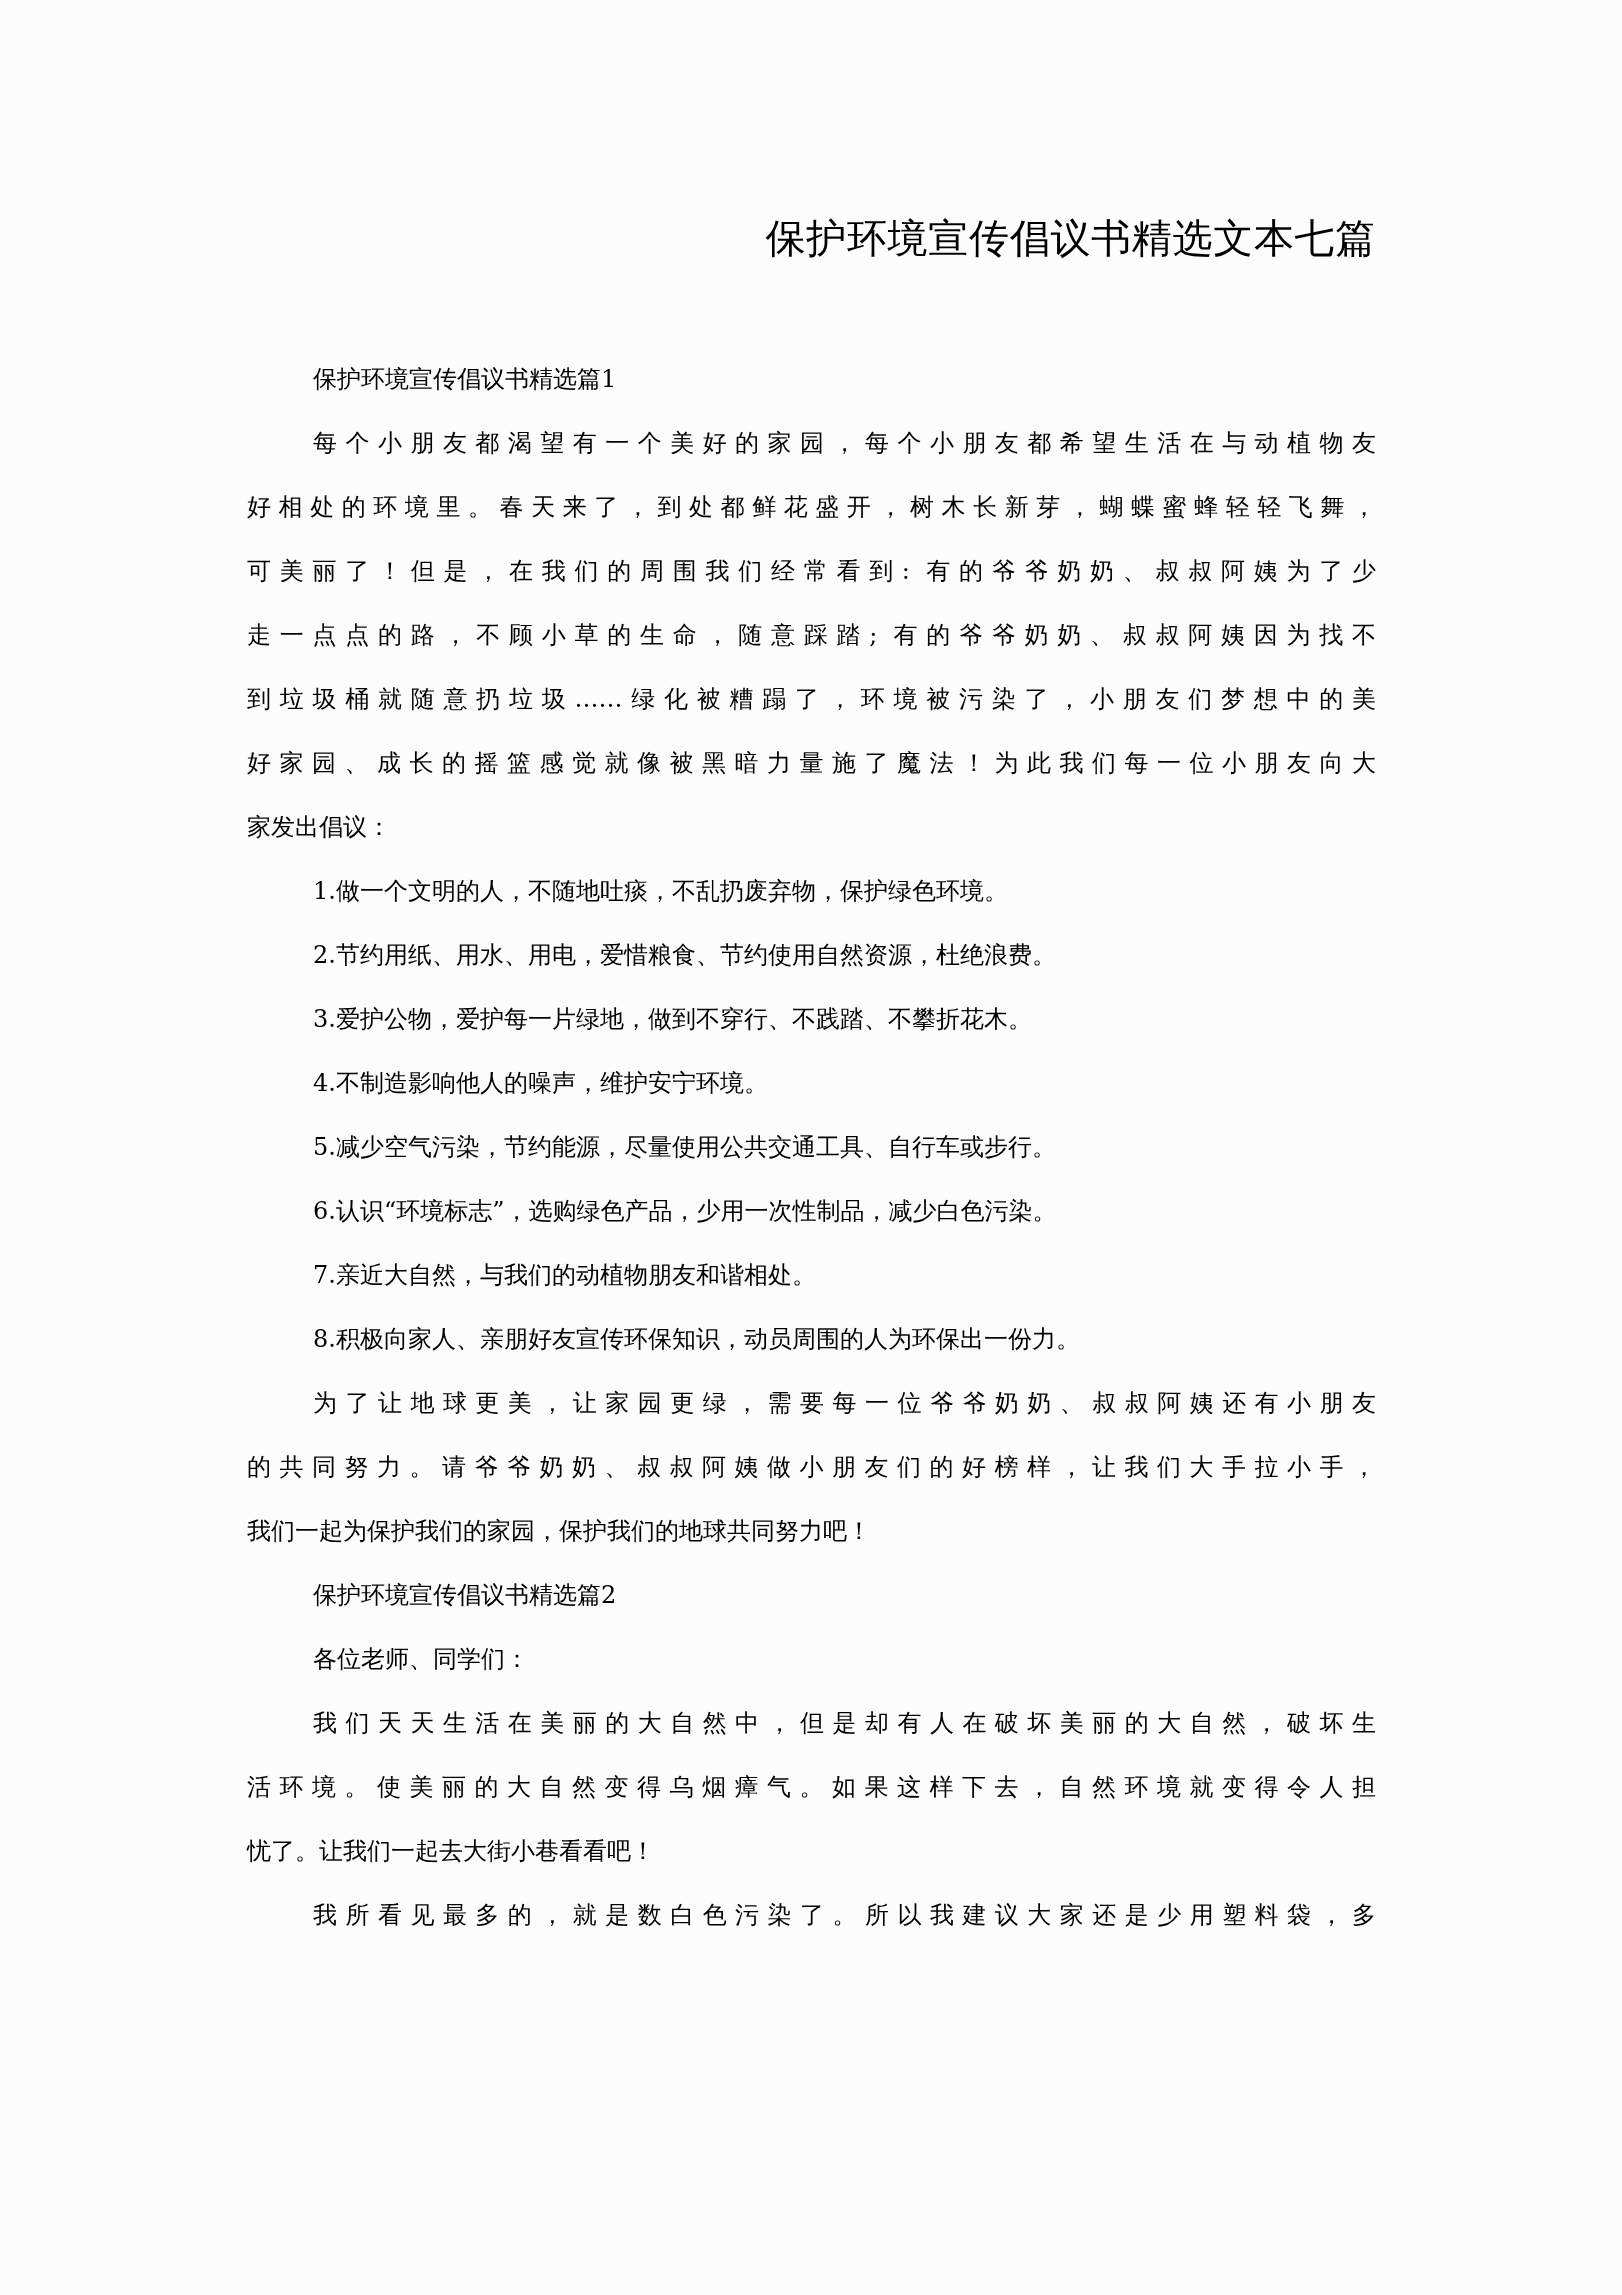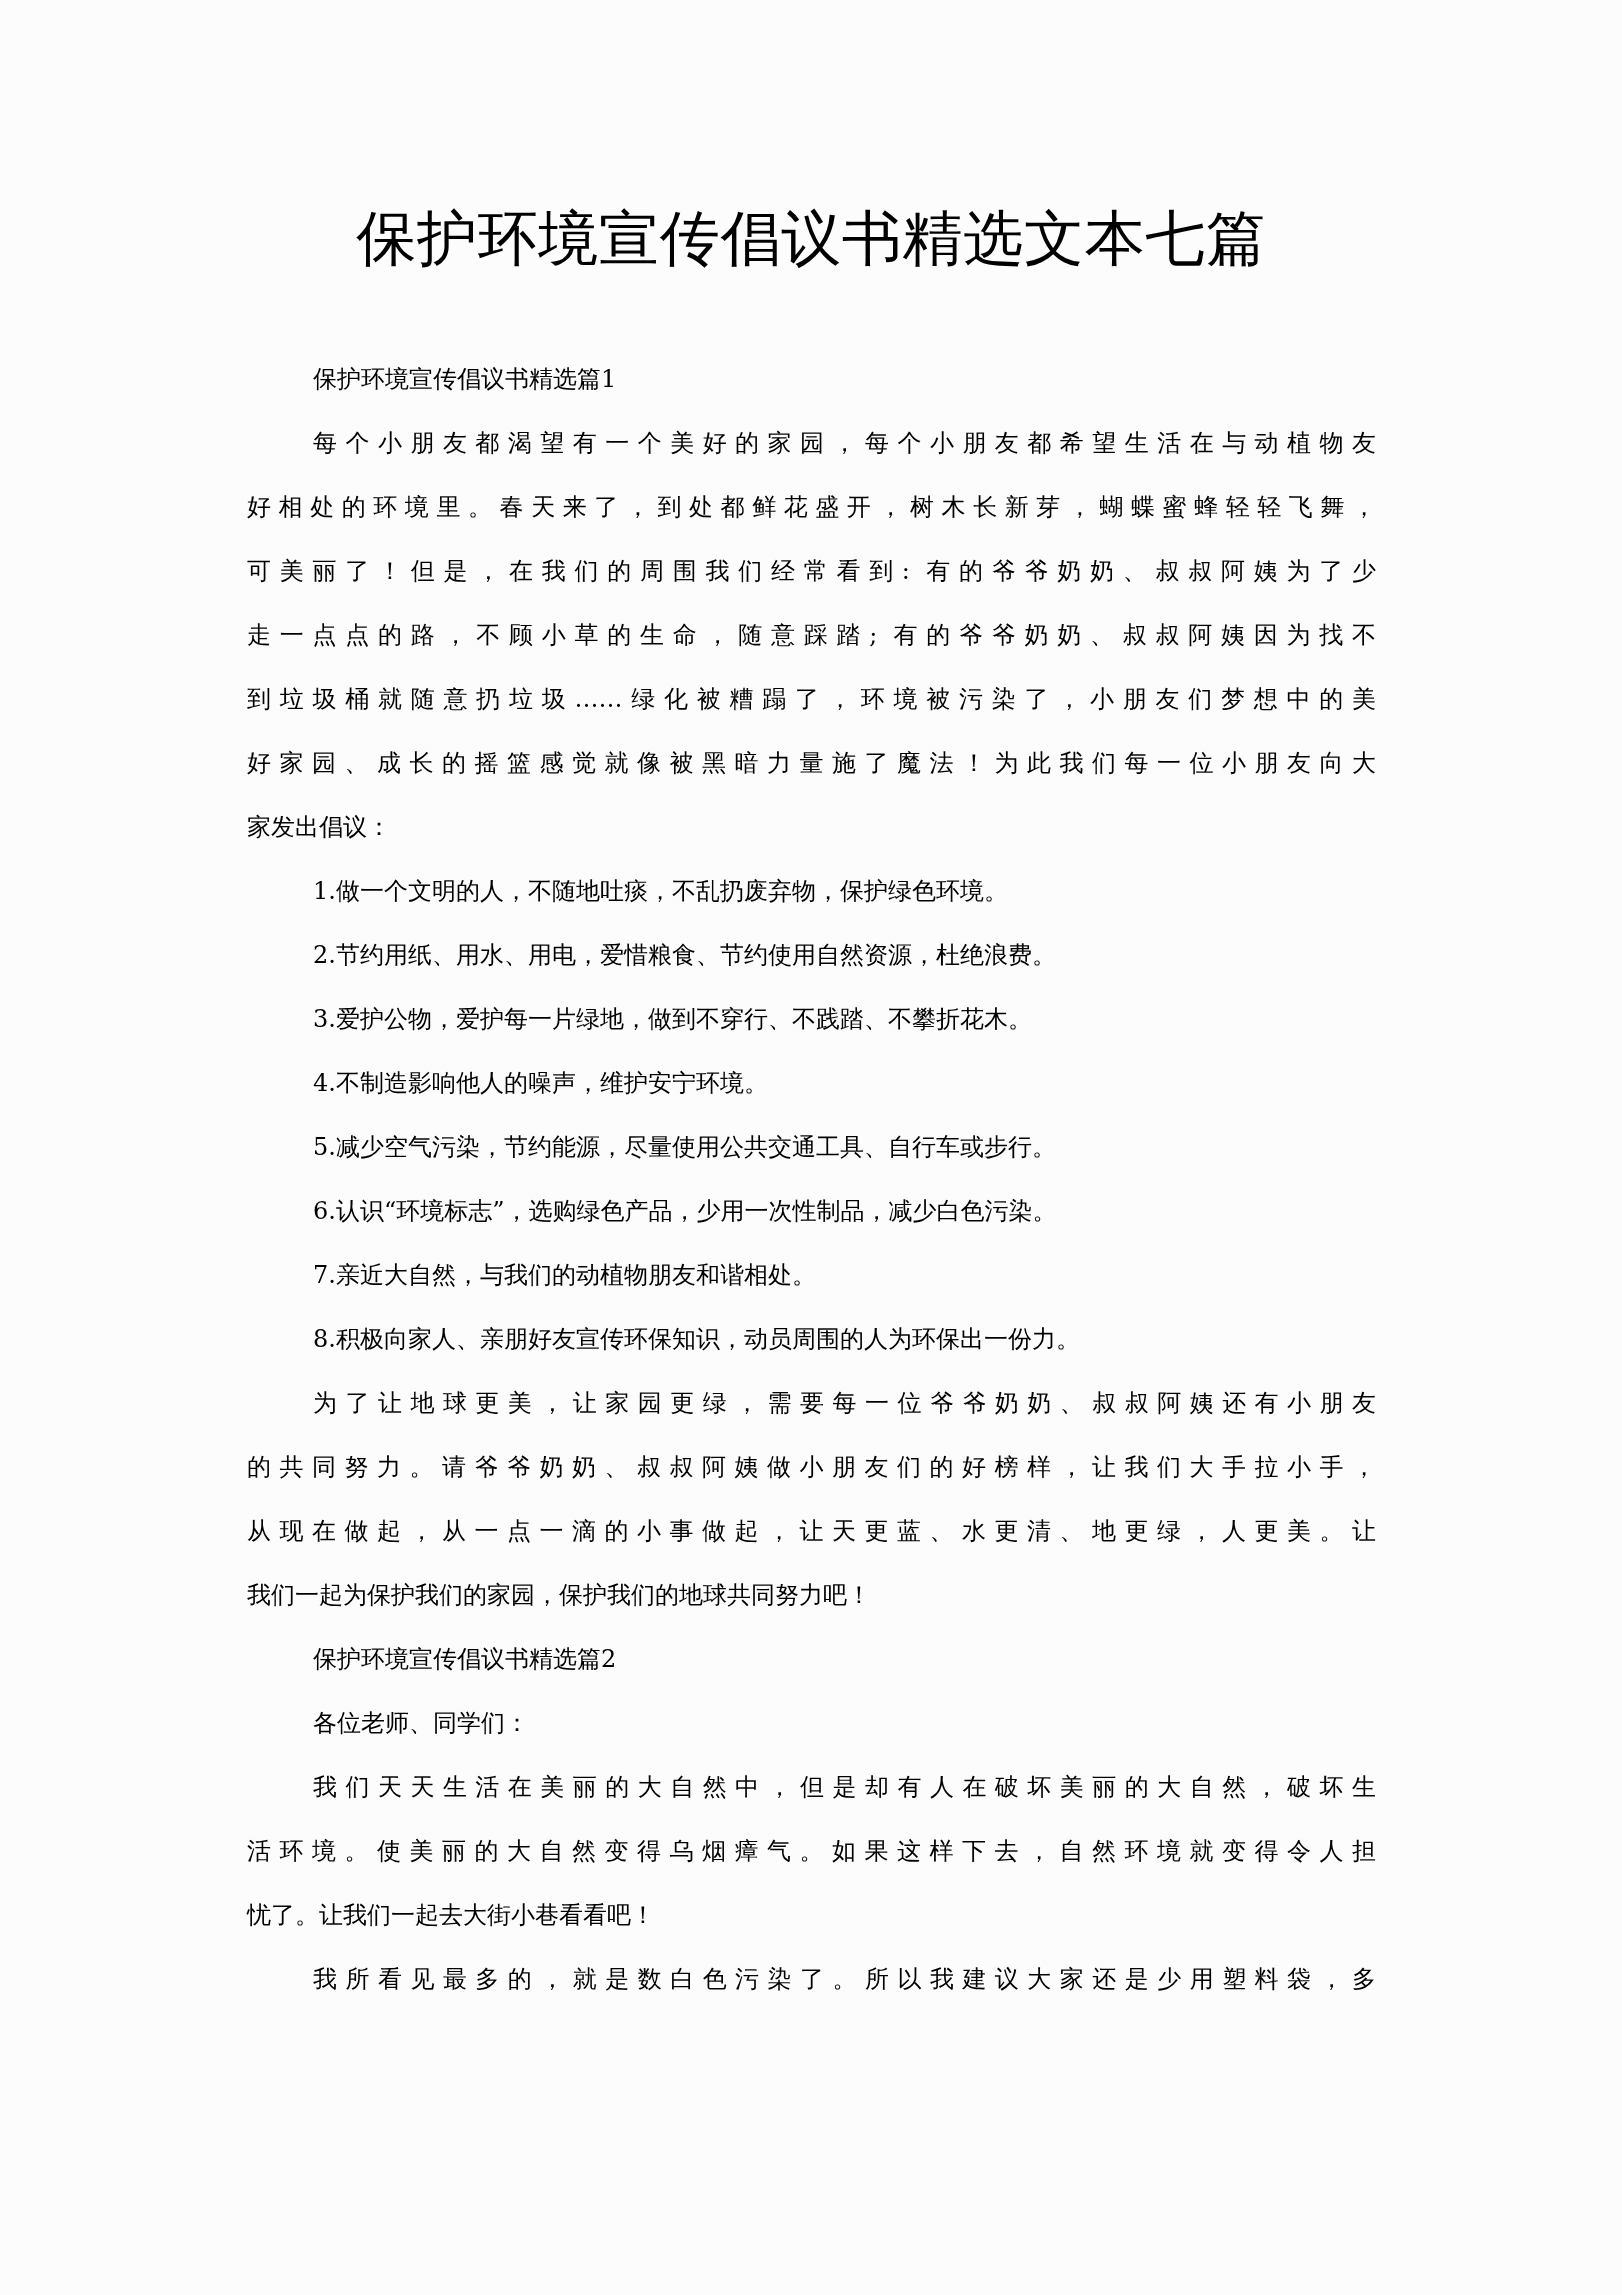--- a/index.html
+++ b/index.html
@@ -23,22 +23,22 @@
       height: 2295px;
       background: #fcfcfc;
     }
     .doc-title {
       position: absolute;
       left: 247px;
       width: 1129px;
       top: 196px;
       height: 85px;
       line-height: 85px;
-      text-align: center;
-      font-size: 60px;
+      text-align: right;
+      font-size: 40px;
       white-space: nowrap;
       letter-spacing: 0.7px;
     }
     .body-text {
       position: absolute;
       left: 247px;
       top: 353px;
       width: 1129px;
     }
     .line {
@@ -83,21 +83,20 @@
       <div class="line indent">4.不制造影响他人的噪声，维护安宁环境。</div>
       <div class="line indent">5.减少空气污染，节约能源，尽量使用公共交通工具、自行车或步行。</div>
       <div class="line indent">6.认识“环境标志”，选购绿色产品，少用一次性制品，减少白色污染。</div>
       <div class="line indent">7.亲近大自然，与我们的动植物朋友和谐相处。</div>
       <div class="line indent">8.积极向家人、亲朋好友宣传环保知识，动员周围的人为环保出一份力。</div>
     </div>
 
     <div>
       <div class="line indent justify-line">为了让地球更美，让家园更绿，需要每一位爷爷奶奶、叔叔阿姨还有小朋友</div>
       <div class="line justify-line">的共同努力。请爷爷奶奶、叔叔阿姨做小朋友们的好榜样，让我们大手拉小手，</div>
-      <div class="line justify-line">从现在做起，从一点一滴的小事做起，让天更蓝、水更清、地更绿，人更美。让</div>
       <div class="line">我们一起为保护我们的家园，保护我们的地球共同努力吧！</div>
     </div>
 
     <div class="line indent">保护环境宣传倡议书精选篇2</div>
     <div class="line indent">各位老师、同学们：</div>
 
     <div>
       <div class="line indent justify-line">我们天天生活在美丽的大自然中，但是却有人在破坏美丽的大自然，破坏生</div>
       <div class="line justify-line">活环境。使美丽的大自然变得乌烟瘴气。如果这样下去，自然环境就变得令人担</div>
       <div class="line">忧了。让我们一起去大街小巷看看吧！</div>

